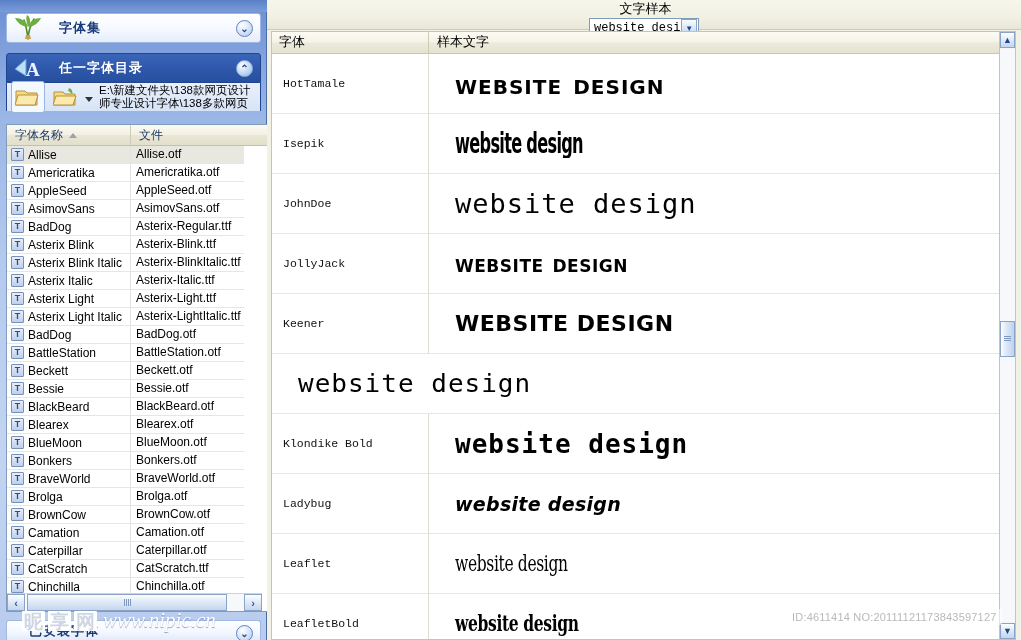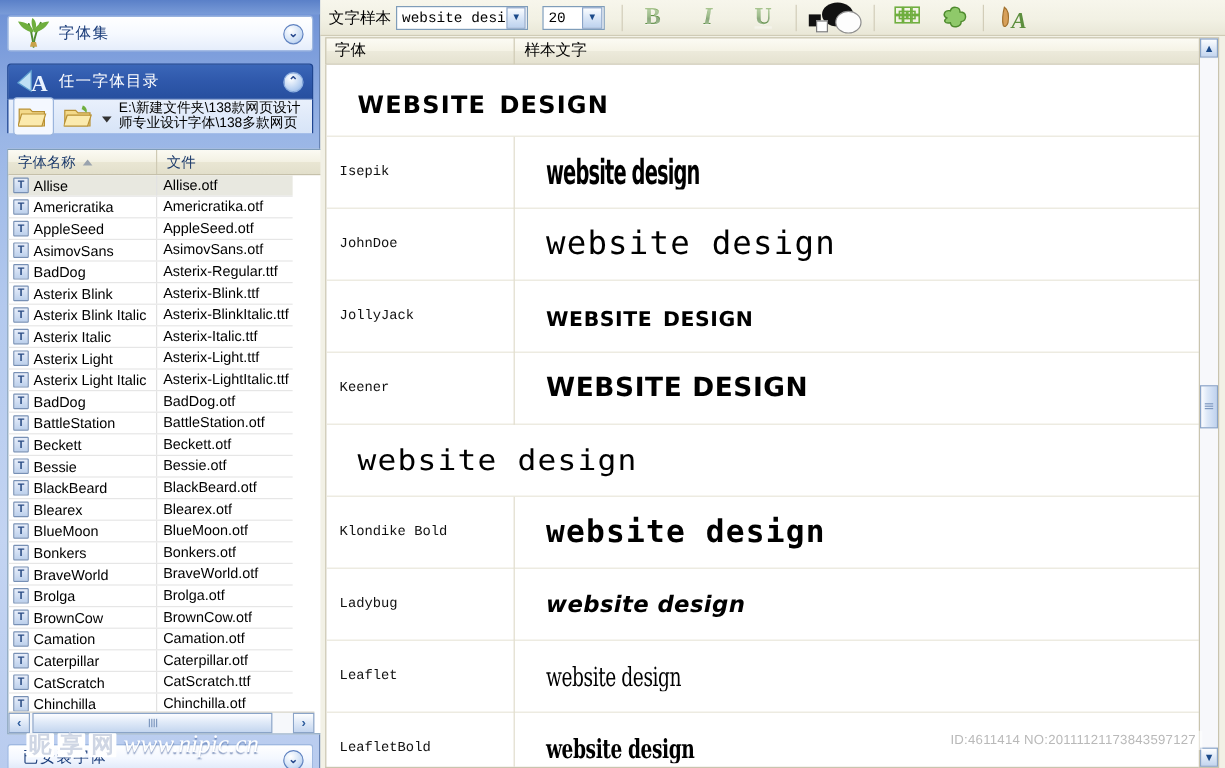--- a/index.html
+++ b/index.html
@@ -42,22 +42,22 @@
     border: 1px solid #9fb8e0;
     border-radius: 3px;
   }
   .sec-head-blue {
     left: 6px; top: 53px; width: 255px;
     background: linear-gradient(to bottom, #3a66b8 0%, #2f58ab 50%, #274f9f 100%);
     border: 1px solid #1f4590;
     border-radius: 3px 3px 0 0;
   }
   .sec-title {
-    font-size: 13px; font-weight: normal;
-    color: #1a3c7a; margin-left: 6px;
+    font-size: 13px; font-weight: bold;
+    color: #1a3c7a; margin-left: 16px;
     letter-spacing: 1px;
   }
   .sec-title-onblue { color: #ffffff; }
   .chev {
     position: absolute; right: 7px; top: 6px;
     width: 17px; height: 17px; border-radius: 50%;
     border: 1px solid #5f82c0;
     background: radial-gradient(circle at 35% 30%, #ffffff, #cfe0f6 60%, #a8c2e8);
     color: #24468c; font-size: 10px; font-weight: bold;
     display: flex; align-items: center; justify-content: center;
@@ -204,21 +204,21 @@
 
   
   #main {
     position: absolute; left: 267px; top: 0; width: 754px; height: 640px;
     background: #f2f1e6;
   }
   #toolbar {
     position: absolute; left: 0; top: 0; width: 754px; height: 30px;
     background: linear-gradient(to bottom, #f7f6ec 0%, #f2f1e4 55%, #e9e7d7 100%);
     border-bottom: 1px solid #cfcbb6;
-    display: flex; align-items: center;
+    display: flex; align-items: center; flex-direction: column;
   }
   .tb-label { font-size: 13px; color: #000; margin-left: 7px; margin-right: 4px; }
   .combo {
     height: 20px; border: 1px solid #7f9db9; background: #fff;
     display: flex; align-items: center;
   }
   .combo .val {
     font-family: "Liberation Mono", monospace;
     font-size: 12px; color: #000; padding: 0 3px 0 4px;
     white-space: nowrap; overflow: hidden;
@@ -730,20 +730,21 @@
       </div>
     </div>
 
     <div id="tbl-head">
       <div class="h1">字体</div>
       <div class="h2">样本文字</div>
     </div>
 
     <div id="tbl-body">
         <div class="frow">
+          <div class="fname">HotTamale</div>
           <div class="fsample"><span class="s-hottamale" style="display: inline-block;">website design</span></div>
         </div>
         <div class="frow">
           <div class="fname">Isepik</div>
           <div class="fsample"><span class="s-isepik" style="display: inline-block;">website design</span></div>
         </div>
         <div class="frow">
           <div class="fname">JohnDoe</div>
           <div class="fsample"><span class="s-johndoe" style="display: inline-block;">website design</span></div>
         </div>

